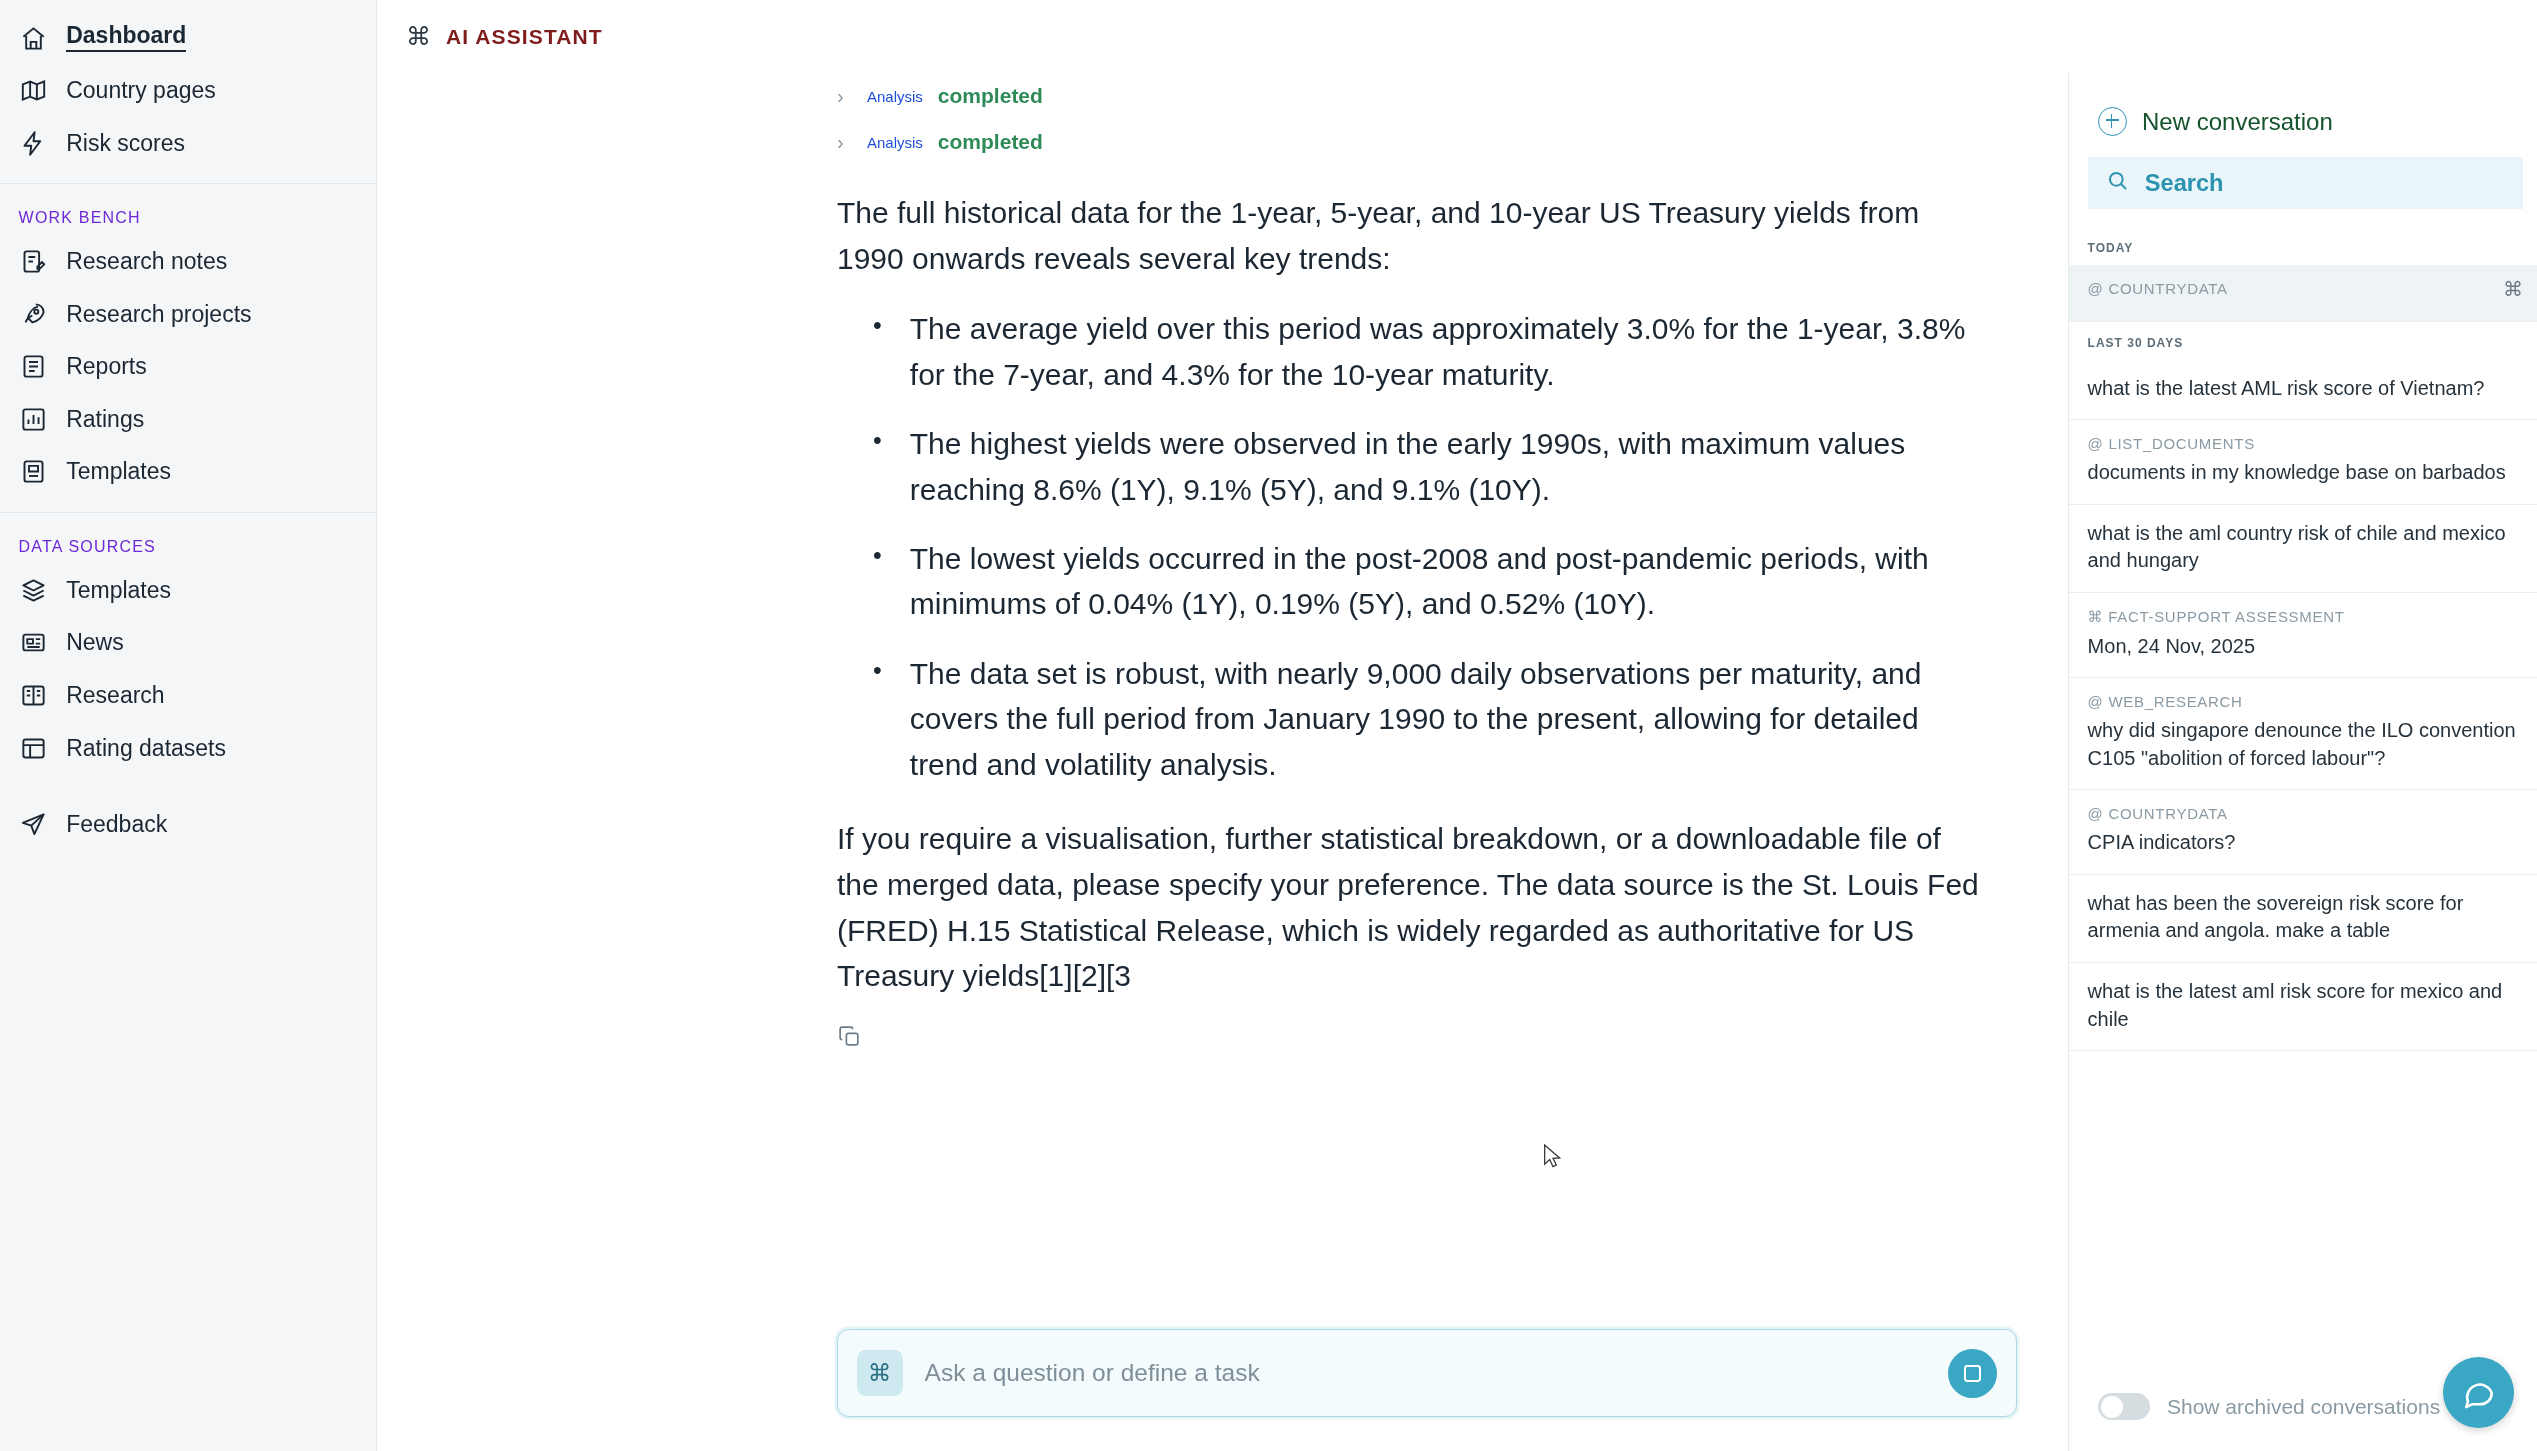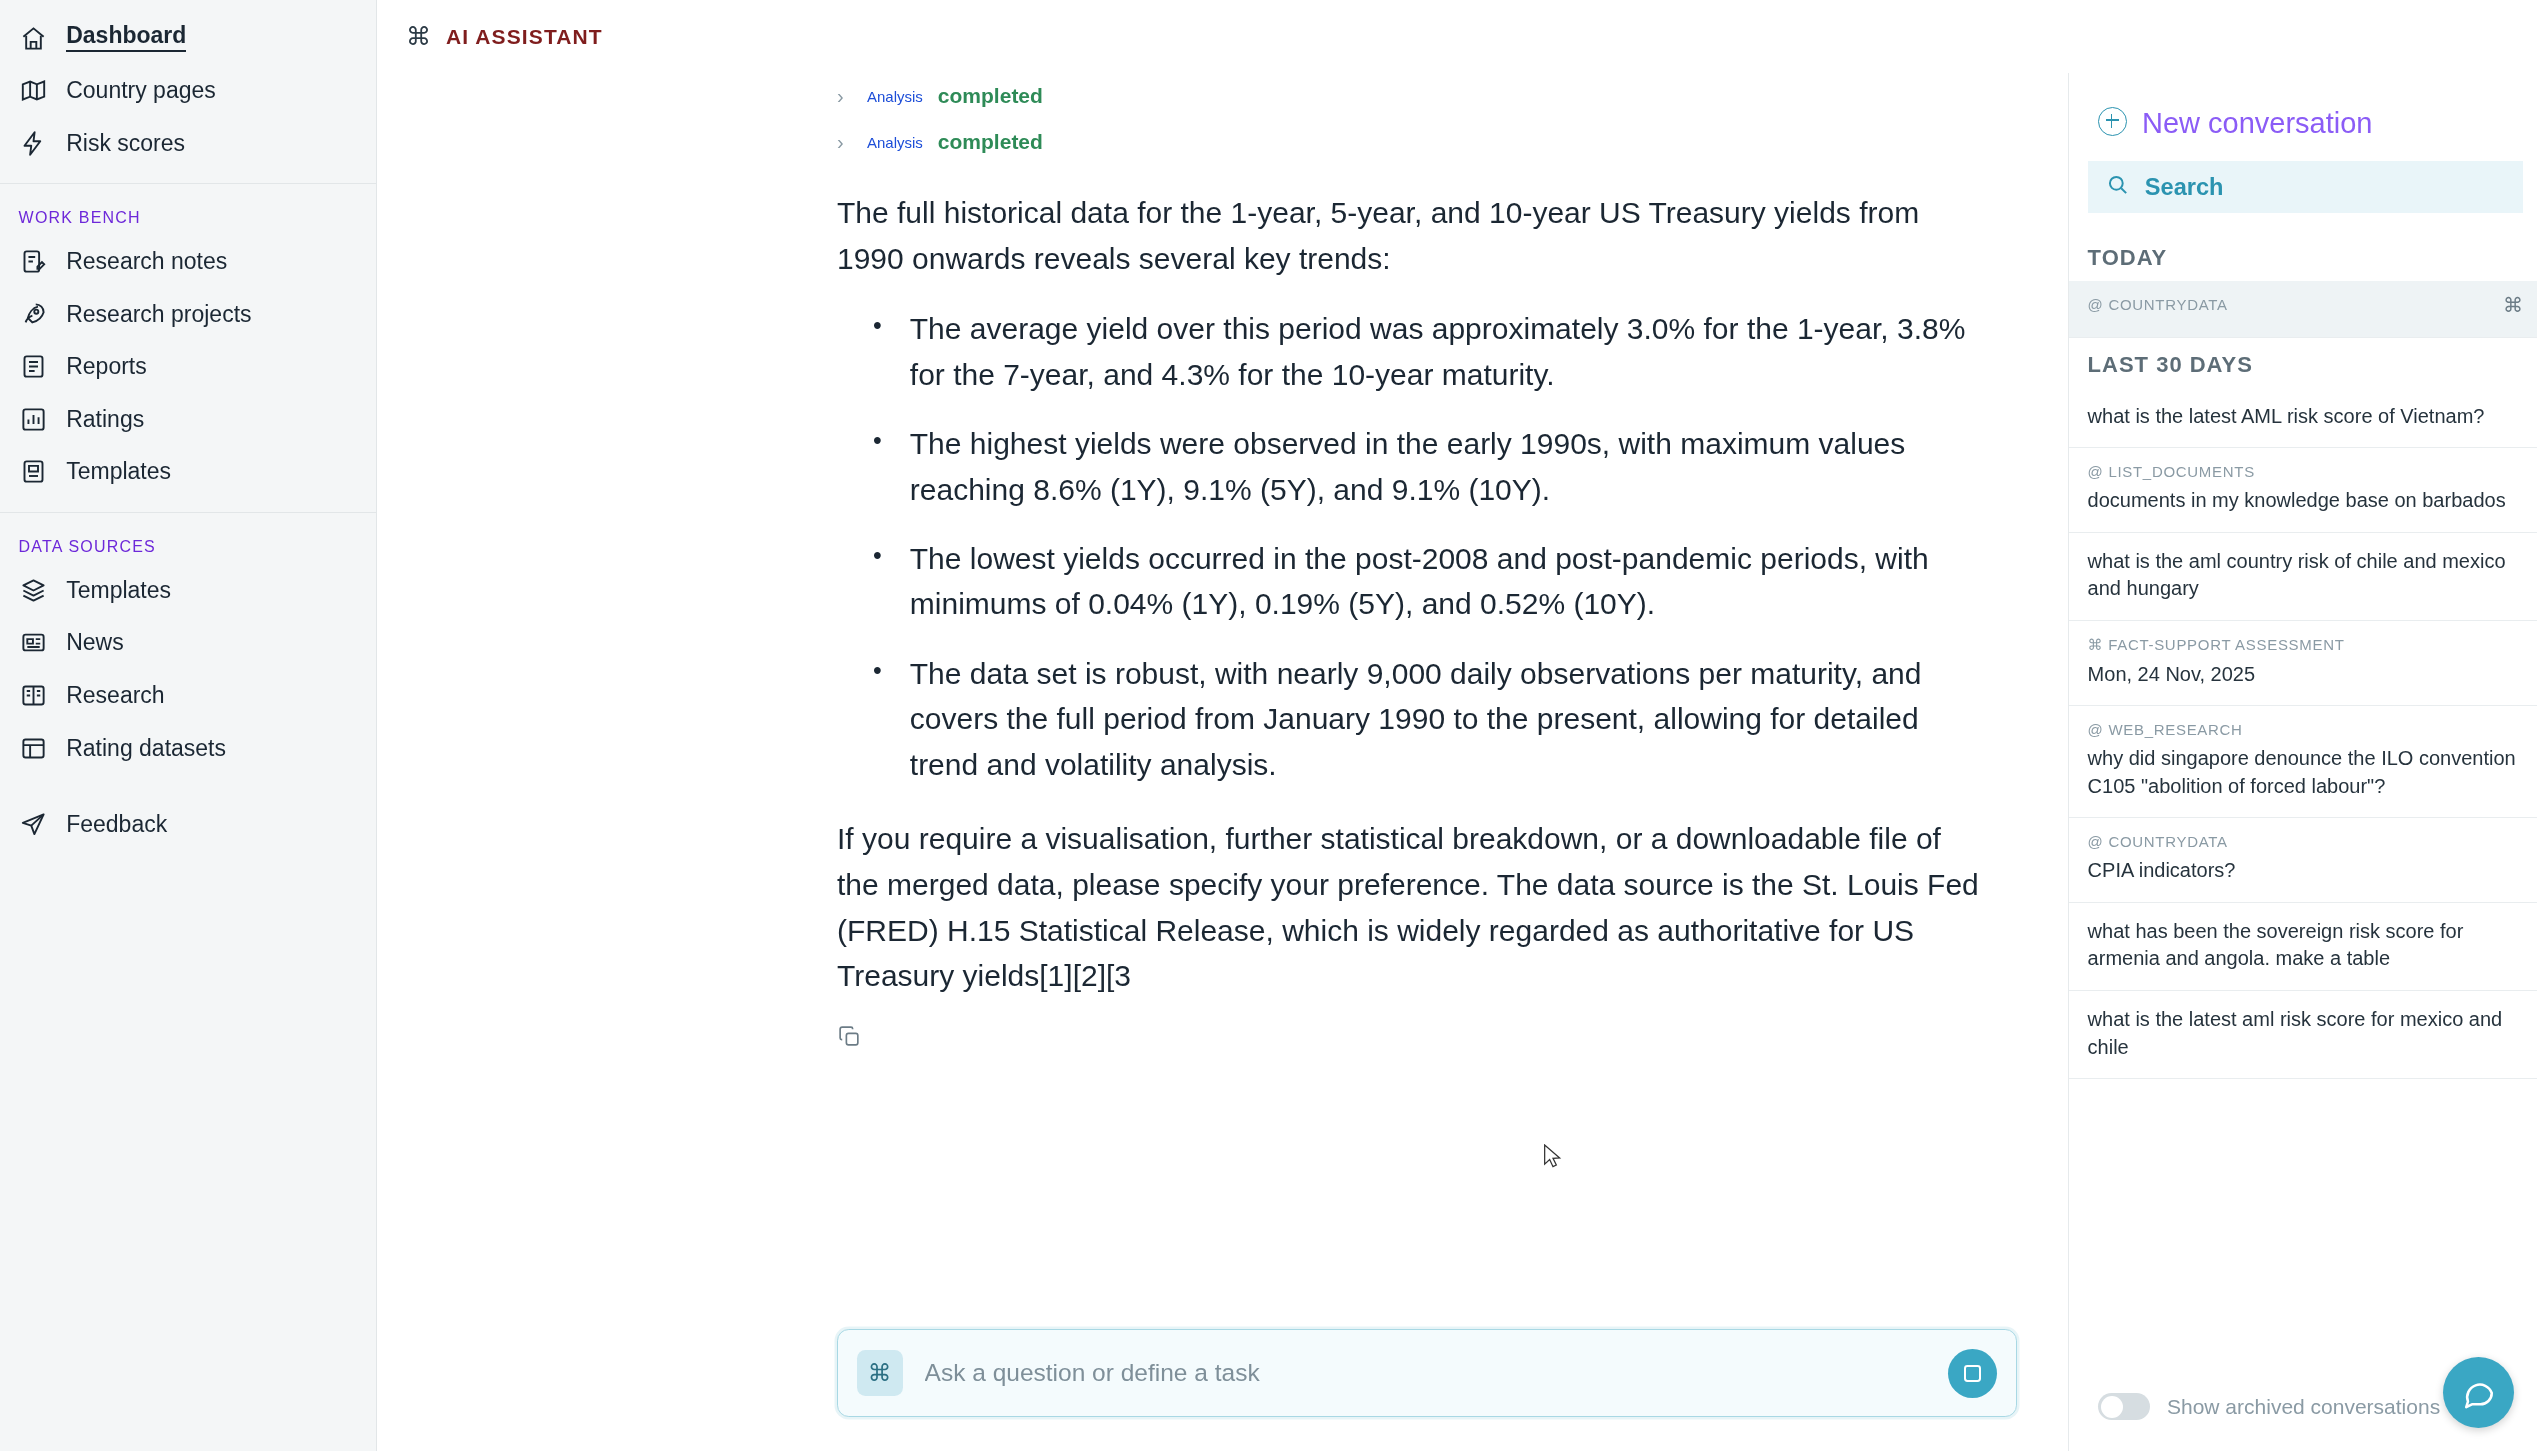--- a/index.html
+++ b/index.html
@@ -234,24 +234,24 @@
     height: 100%;
     border-left: 0.8px solid #e6eaec;
     background: #ffffff;
     position: relative;
     display: flex;
     flex-direction: column;
     padding-top: 18.6px;
   }
   .new-conv {
     display: flex;
-    align-items: flex-start;
+    align-items: flex-end;
     gap: 15px;
-    color: #8b5cf6;
-    font-size: 29px;
+    color: #14532d;
+    font-size: 24px;
     padding: 15px 0 15px 29px;
     cursor: pointer;
   }
   .new-conv .plus {
     width: 29px; height: 29px;
     border: 1.7px solid #2b93b0;
     border-radius: 50%;
     position: relative;
     flex: 0 0 29px;
   }
@@ -275,21 +275,21 @@
     font-size: 23.6px;
     font-weight: bold;
     cursor: pointer;
   }
   .conv-list {
     flex: 1 1 auto;
     overflow: hidden;
     margin-top: 18.6px;
   }
   .group-head {
-    font-size: 22px;
+    font-size: 12px;
     font-weight: bold;
     letter-spacing: 1px;
     color: #5d6d77;
     padding: 13.5px 0 10px 18.6px;
   }
   .conv {
     padding: 15px 22px 17px 18.6px;
     border-bottom: 0.8px solid #e9edef;
     position: relative;
     cursor: pointer;

